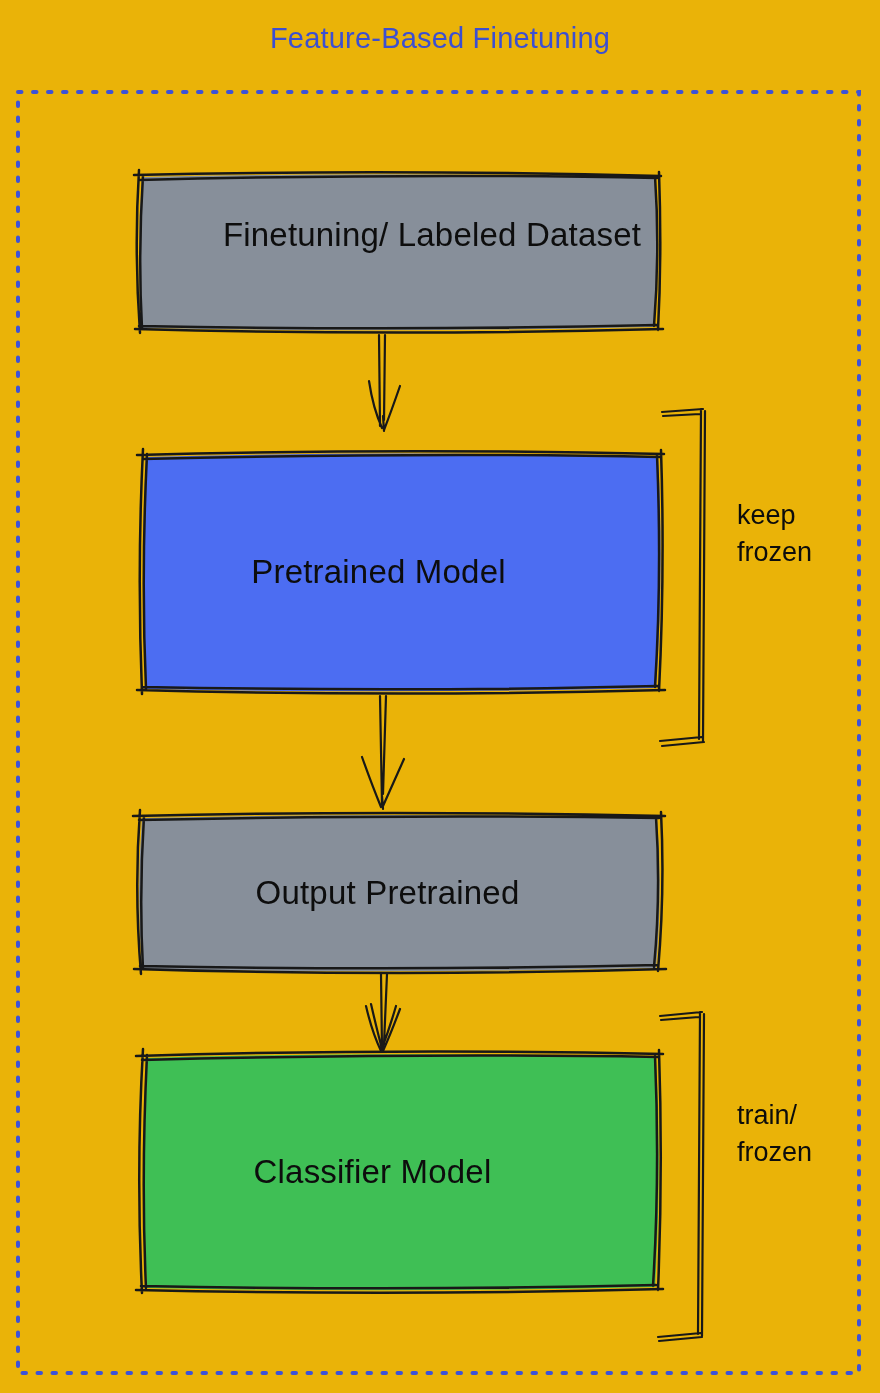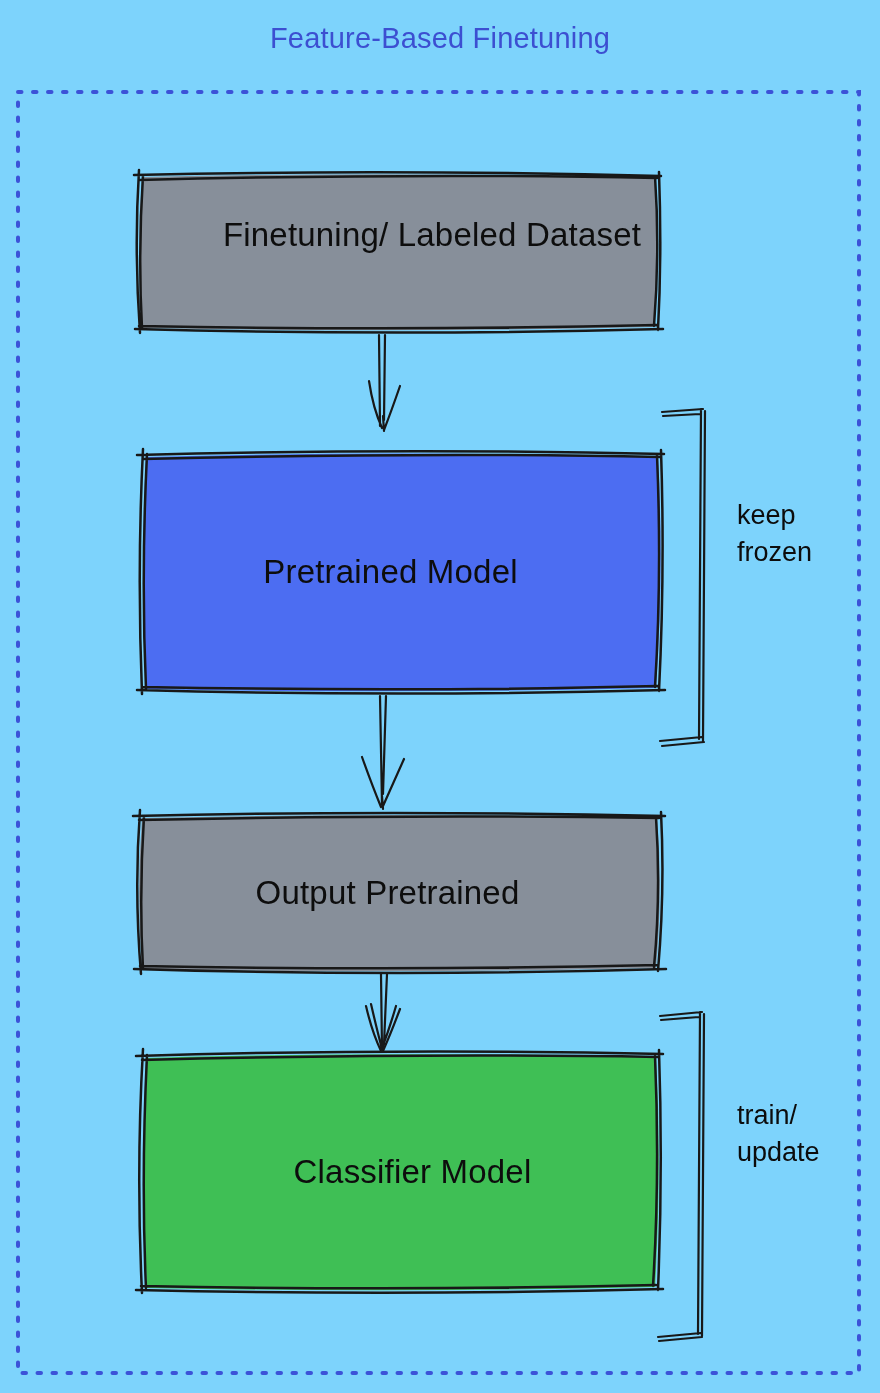--- a/index.html
+++ b/index.html
@@ -1,19 +1,19 @@
 <!DOCTYPE html>
 <html><head>
 <meta charset="utf-8">
 <style>
   html,body{margin:0;padding:0;background:#ffffff;}
   #stage{
     position:relative;
     width:880px;height:1393px;
-    background:#7dd3fc;
+    background:#eab308;
     font-family:"Liberation Sans", sans-serif;
     overflow:hidden;
   }
   #sketch-layer{position:absolute;left:0;top:0;width:880px;height:1393px;}
   .ink{fill:none;stroke:#181818;stroke-width:2.5;stroke-linecap:round;stroke-linejoin:round;}
   .ink-thin{fill:none;stroke:#181818;stroke-width:2.2;stroke-linecap:round;stroke-linejoin:round;}
   .fillshape{stroke:none;}
 
   .page-title{
     position:absolute;left:0;top:22px;width:880px;
@@ -21,25 +21,25 @@
     font-size:29px;letter-spacing:0.2px;
     color:#3c4fd1;
   }
   .node-label-wrap{
     position:absolute;display:flex;align-items:center;justify-content:center;
     color:#0d0d0d;font-size:33px;letter-spacing:0.2px;
     pointer-events:none;
   }
   .n1{left:137px;top:172px;width:590px;height:159px;}
   .n1 .node-label{transform:translateY(-17px);}
-  .n2{left:156px;top:452px;width:521px;height:240px;}
+  .n2{left:144px;top:452px;width:521px;height:240px;}
   .n2 .node-label{transform:translateX(-26px);}
   .n3{left:137px;top:813px;width:525px;height:159px;}
   .n3 .node-label{transform:translateX(-12px);}
-  .n4{left:141px;top:1053px;width:519px;height:238px;margin-left:40px;}
+  .n4{left:141px;top:1053px;width:519px;height:238px;}
   .n4 .node-label{transform:translateX(-28px);}
 
   .side-note{
     position:absolute;
     color:#0c0c0c;font-size:27px;line-height:37px;
     white-space:pre-line;
   }
   .note-frozen{left:737px;top:497px;}
   .note-train{left:737px;top:1097px;}
 </style>
@@ -164,15 +164,15 @@
   <div class="node-label-wrap n3">
     <span class="node-label">Output Pretrained</span>
   </div>
   <div class="node-label-wrap n4">
     <span class="node-label">Classifier Model</span>
   </div>
 
   <div class="side-note note-frozen">keep
 frozen</div>
   <div class="side-note note-train">train/
-update</div>
+frozen</div>
 
 </div>
 
 </body></html>

